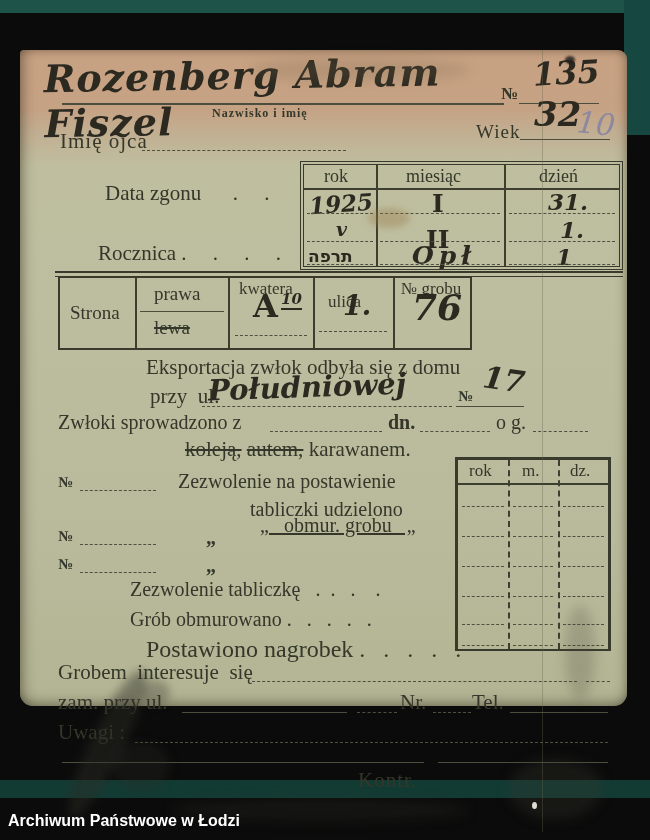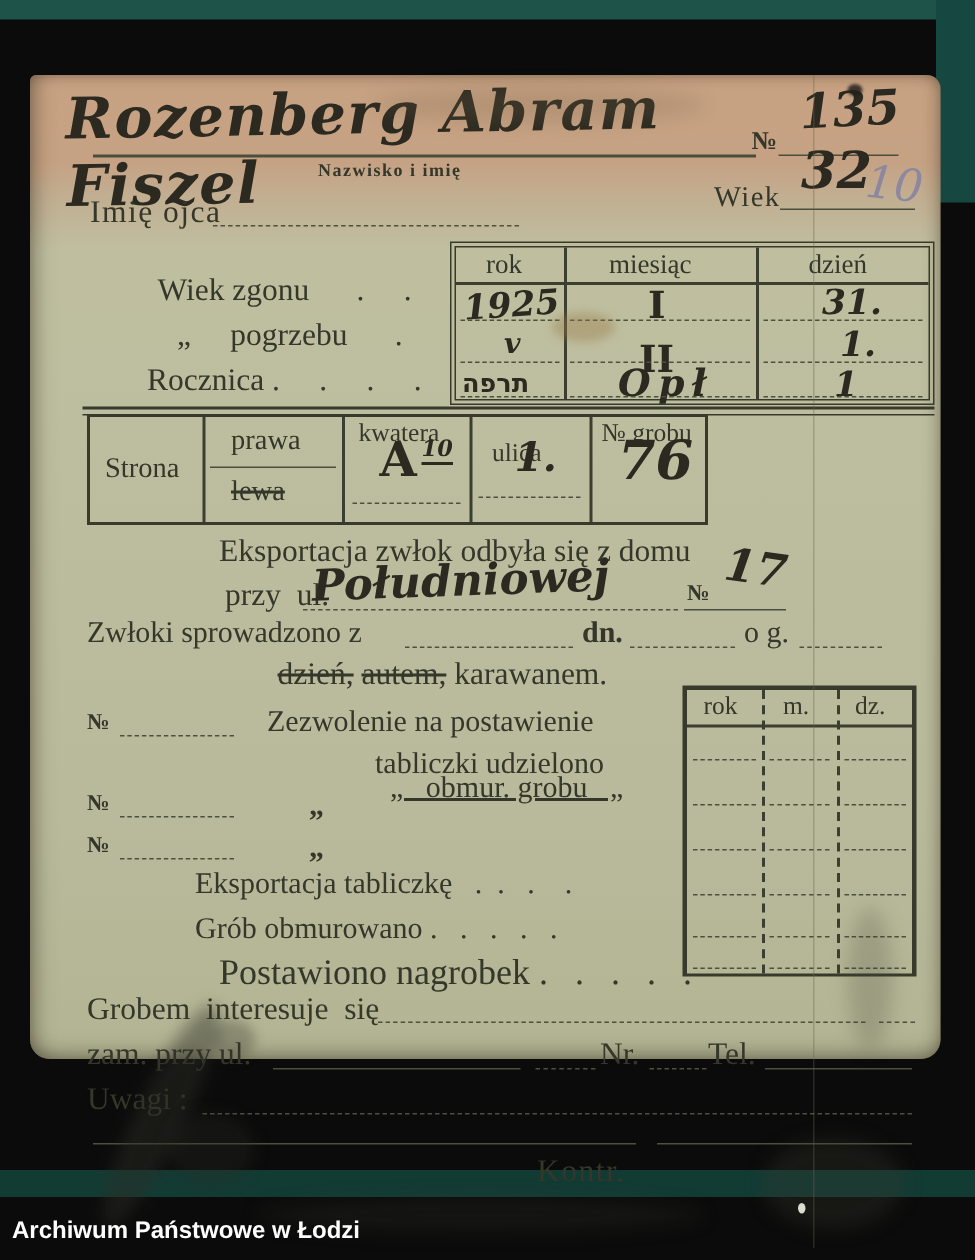--- a/index.html
+++ b/index.html
@@ -54,22 +54,21 @@
   <div class="sol1" style="left:499px;top:53px;width:80px;"></div>
 
   <div class="p print" style="left:456px;top:71px;font-size:19px;letter-spacing:1px;">Wiek</div>
   <div class="p hand" style="left:514px;top:44px;font-size:34px;font-weight:bold;">32</div>
   <div class="p hand pencil" style="left:557px;top:56px;font-size:30px;transform:rotate(6deg);">10</div>
   <div class="sol1" style="left:500px;top:89px;width:90px;"></div>
 
   <div class="p print" style="left:40px;top:79px;font-size:21px;letter-spacing:1px;">Imię ojca</div>
   <div class="dotl" style="left:122px;top:100px;width:204px;"></div>
 
-  <div class="p print pre" style="left:85px;top:131px;font-size:21px;">Wiek zgonu      .     .</div>
-  <div class="p print pre" style="left:98px;top:161px;font-size:21px;">„     pogrzebu      .</div>
+  <div class="p print pre" style="left:85px;top:131px;font-size:21px;">Data zgonu      .     .</div>
   <div class="p print pre" style="left:78px;top:191px;font-size:21px;">Rocznica .     .     .     .</div>
 
   <div class="box" style="left:280px;top:111px;width:323px;height:109px;border:4px double #383b2c;">
     <div class="vline" style="left:72px;top:0;height:101px;"></div>
     <div class="vline" style="left:200px;top:0;height:101px;"></div>
     <div class="sol" style="left:0;top:23px;width:315px;"></div>
     <div class="p print" style="left:20px;top:1px;font-size:18px;">rok</div>
     <div class="p print" style="left:102px;top:1px;font-size:18px;">miesiąc</div>
     <div class="p print" style="left:235px;top:1px;font-size:18px;">dzień</div>
 
@@ -131,42 +130,42 @@
   <div class="sol1" style="left:436px;top:356px;width:68px;"></div>
 
   <div class="p print" style="left:38px;top:361px;font-size:20px;">Zwłoki sprowadzono z</div>
   <div class="dotl" style="left:250px;top:381px;width:112px;"></div>
   <div class="p print" style="left:368px;top:361px;font-size:20px;font-weight:bold;">dn.</div>
   <div class="dotl" style="left:400px;top:381px;width:70px;"></div>
   <div class="p print" style="left:476px;top:361px;font-size:20px;">o g.</div>
   <div class="dotl" style="left:513px;top:381px;width:55px;"></div>
 
   <div class="p print" style="left:165px;top:387px;font-size:21px;">
-    <span class="struck">dzień,</span>
+    <span class="struck">koleją,</span>
     <span> </span>
     <span class="struck">autem,</span>
     <span> </span>
     <span>karawanem.</span>
   </div>
 
   <div class="p print" style="left:38px;top:424px;font-size:15px;font-weight:bold;">№</div>
   <div class="dotl" style="left:60px;top:440px;width:76px;"></div>
   <div class="p print" style="left:158px;top:420px;font-size:20px;">Zezwolenie  na  postawienie</div>
   <div class="p print" style="left:230px;top:448px;font-size:20px;text-align:right;">tabliczki udzielono</div>
 
   <div class="p print" style="left:38px;top:478px;font-size:15px;font-weight:bold;">№</div>
   <div class="dotl" style="left:60px;top:494px;width:76px;"></div>
   <div class="p print" style="left:186px;top:476px;font-size:20px;font-weight:bold;">„</div>
   <div class="p print pre" style="left:240px;top:464px;font-size:20px;text-decoration:underline;">„   obmur. grobu   „</div>
 
   <div class="p print" style="left:38px;top:506px;font-size:15px;font-weight:bold;">№</div>
   <div class="dotl" style="left:60px;top:522px;width:76px;"></div>
   <div class="p print" style="left:186px;top:504px;font-size:20px;font-weight:bold;">„</div>
 
-  <div class="p print pre" style="left:110px;top:528px;font-size:20px;">Eksportacja tabliczkę   .  .   .    .</div>
+  <div class="p print pre" style="left:110px;top:528px;font-size:20px;">Zezwolenie tabliczkę   .  .   .    .</div>
   <div class="p print pre" style="left:110px;top:558px;font-size:20px;">Grób obmurowano .   .   .   .   .</div>
   <div class="p print pre" style="left:126px;top:586px;font-size:24px;text-align:right;">Postawiono nagrobek .   .   .   .   .</div>
 
   <div class="box" style="left:435px;top:407px;width:156px;height:194px;border:3px solid #383b2c;border-bottom-width:2px;">
     <div class="vdash" style="left:50px;top:0;height:189px;"></div>
     <div class="vdash" style="left:100px;top:0;height:189px;"></div>
     <div class="sol" style="left:0;top:23px;width:150px;"></div>
     <div class="p print" style="left:11px;top:1px;font-size:17px;">rok</div>
     <div class="p print" style="left:64px;top:1px;font-size:17px;">m.</div>
     <div class="p print" style="left:112px;top:1px;font-size:17px;">dz.</div>

